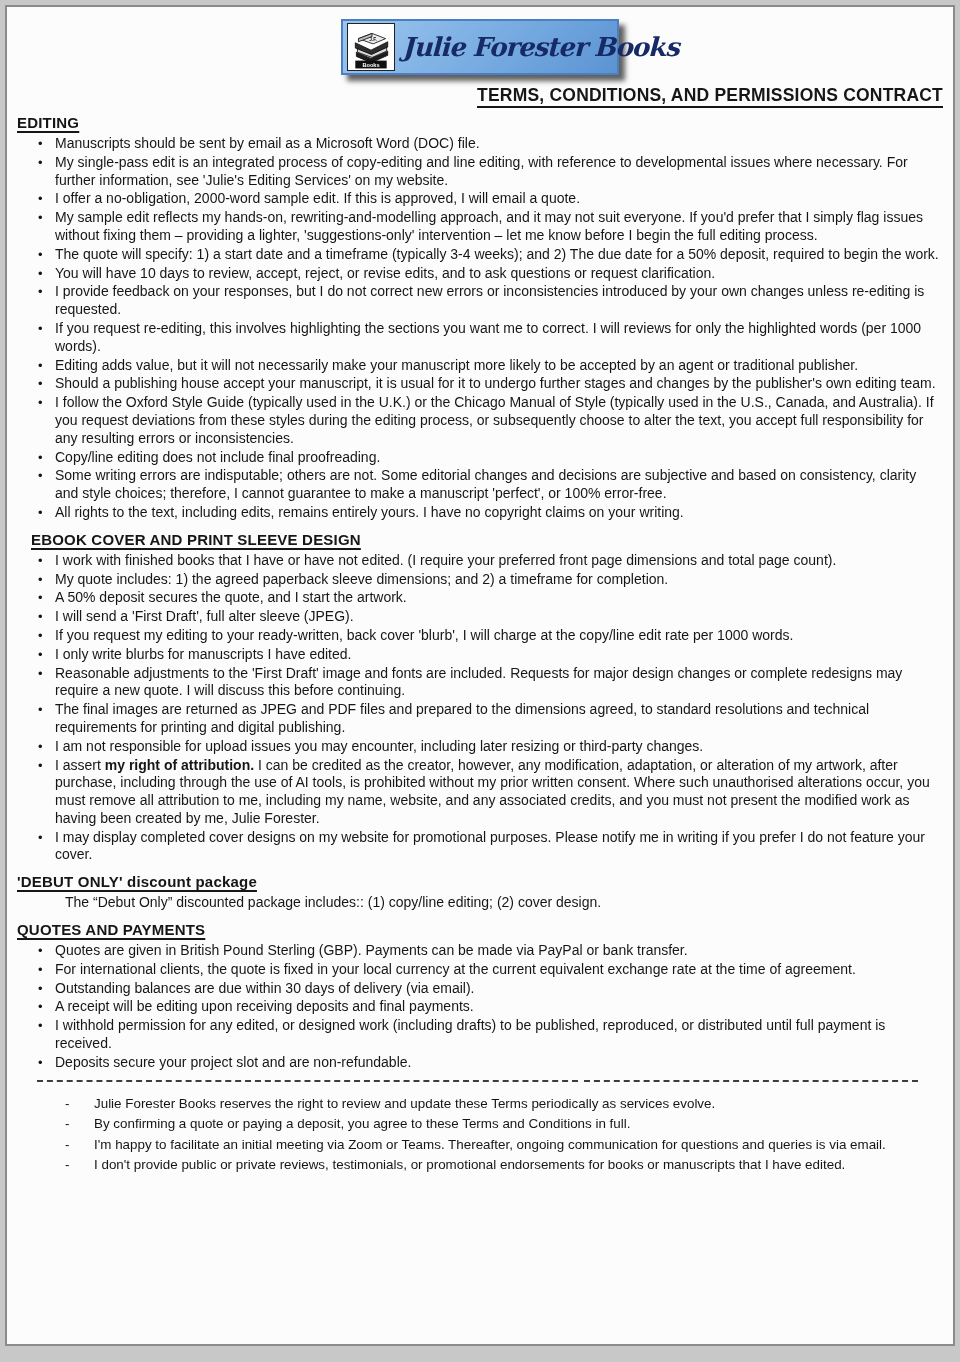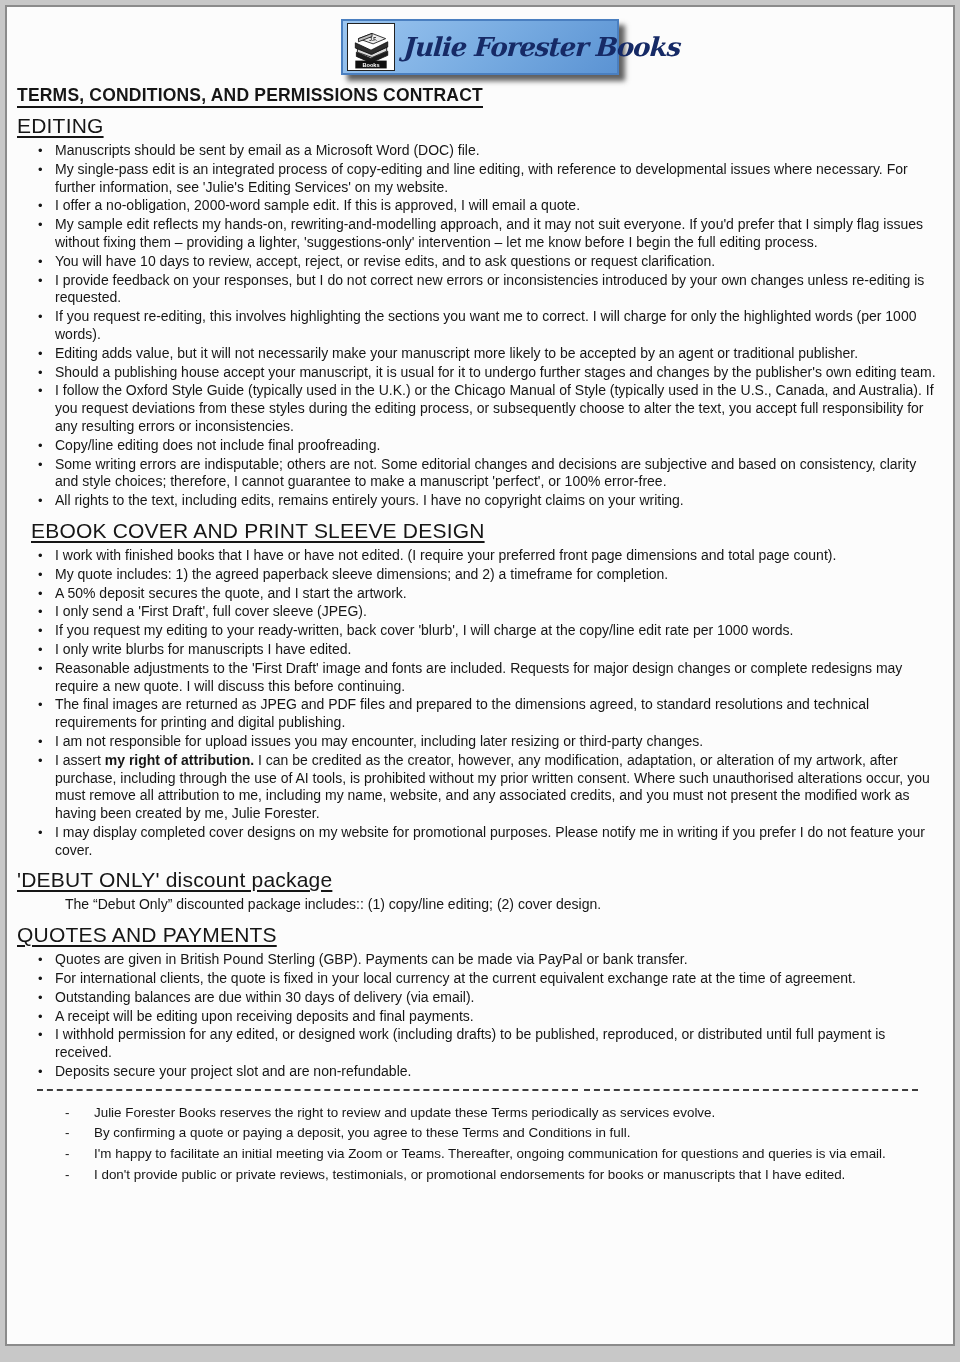--- a/index.html
+++ b/index.html
@@ -33,29 +33,29 @@
   }
   .brand-script{
     font-family:"DejaVu Serif",serif;
     font-style:italic;font-weight:bold;
     font-size:26px;letter-spacing:-1px;
     color:var(--brand-navy,#162a66);
     white-space:nowrap;
     transform:skewX(-4deg);
   }
   h1.doc-title{
-    margin:0 0 8px 0;text-align:left;
+    margin:0 0 8px 0;text-align:right;
     font-size:17.5px;font-weight:bold;letter-spacing:.2px;
   }
   h1.doc-title .t{
     border-bottom:2px solid #151515;padding-bottom:1px;
   }
   
   h2.sec-h{
-    font-size:21px;font-weight:normal;margin:9px 0 4px 0;
+    font-size:15px;font-weight:bold;margin:9px 0 4px 0;
     text-decoration:underline;
     text-decoration-thickness:1.5px;
     text-underline-offset:3px;
     letter-spacing:.2px;
   }
   section:first-child h2.sec-h{margin-top:2px;}
   h2.sec-h.ind{margin-left:14px;}
   ul.bullets{
     list-style:none;margin:0;padding:0 0 0 21px;
     font-size:14px;line-height:17.8px;
@@ -118,38 +118,39 @@
   </header>
 
   <main id="sections">
       <section>
         <h2 class="sec-h">EDITING</h2>
         <ul class="bullets">
           <li>Manuscripts should be sent by email as a Microsoft Word (DOC) file.</li>
           <li>My single-pass edit is an integrated process of copy-editing and line editing, with reference to developmental issues where necessary. For further information, see 'Julie's Editing Services' on my website.</li>
           <li>I offer a no-obligation, 2000-word sample edit. If this is approved, I will email a quote.</li>
           <li>My sample edit reflects my hands-on, rewriting-and-modelling approach, and it may not suit everyone. If you'd prefer that I simply flag issues without fixing them – providing a lighter, 'suggestions-only' intervention – let me know before I begin the full editing process.</li>
+          <li>The quote will specify: 1) a start date and a timeframe (typically 3-4 weeks); and 2) The due date for a 50% deposit, required to begin the work.</li>
           <li>You will have 10 days to review, accept, reject, or revise edits, and to ask questions or request clarification.</li>
           <li>I provide feedback on your responses, but I do not correct new errors or inconsistencies introduced by your own changes unless re-editing is requested.</li>
-          <li>If you request re-editing, this involves highlighting the sections you want me to correct. I will charge for only the highlighted words (per 1000 words).</li>
+          <li>If you request re-editing, this involves highlighting the sections you want me to correct. I will reviews for only the highlighted words (per 1000 words).</li>
           <li>Editing adds value, but it will not necessarily make your manuscript more likely to be accepted by an agent or traditional publisher.</li>
           <li>Should a publishing house accept your manuscript, it is usual for it to undergo further stages and changes by the publisher's own editing team.</li>
           <li>I follow the Oxford Style Guide (typically used in the U.K.) or the Chicago Manual of Style (typically used in the U.S., Canada, and Australia). If you request deviations from these styles during the editing process, or subsequently choose to alter the text, you accept full responsibility for any resulting errors or inconsistencies.</li>
           <li>Copy/line editing does not include final proofreading.</li>
           <li>Some writing errors are indisputable; others are not. Some editorial changes and decisions are subjective and based on consistency, clarity and style choices; therefore, I cannot guarantee to make a manuscript 'perfect', or 100% error-free.</li>
           <li>All rights to the text, including edits, remains entirely yours. I have no copyright claims on your writing.</li>
         </ul>
       </section>
       <section>
         <h2 class="sec-h ind">EBOOK COVER AND PRINT SLEEVE DESIGN</h2>
         <ul class="bullets">
           <li>I work with finished books that I have or have not edited. (I require your preferred front page dimensions and total page count).</li>
           <li>My quote includes: 1) the agreed paperback sleeve dimensions; and 2) a timeframe for completion.</li>
           <li>A 50% deposit secures the quote, and I start the artwork.</li>
-          <li>I only send a 'First Draft', full cover sleeve (JPEG).</li>
+          <li>I will send a 'First Draft', full alter sleeve (JPEG).</li>
           <li>If you request my editing to your ready-written, back cover 'blurb', I will charge at the copy/line edit rate per 1000 words.</li>
           <li>I only write blurbs for manuscripts I have edited.</li>
           <li>Reasonable adjustments to the 'First Draft' image and fonts are included. Requests for major design changes or complete redesigns may require a new quote. I will discuss this before continuing.</li>
           <li>The final images are returned as JPEG and PDF files and prepared to the dimensions agreed, to standard resolutions and technical requirements for printing and digital publishing.</li>
           <li>I am not responsible for upload issues you may encounter, including later resizing or third-party changes.</li>
           <li>I assert <b>my right of attribution.</b> I can be credited as the creator, however, any modification, adaptation, or alteration of my artwork, after purchase, including through the use of AI tools, is prohibited without my prior written consent. Where such unauthorised alterations occur, you must remove all attribution to me, including my name, website, and any associated credits, and you must not present the modified work as having been created by me, Julie Forester.</li>
           <li>I may display completed cover designs on my website for promotional purposes. Please notify me in writing if you prefer I do not feature your cover.</li>
         </ul>
       </section>
       <section>

